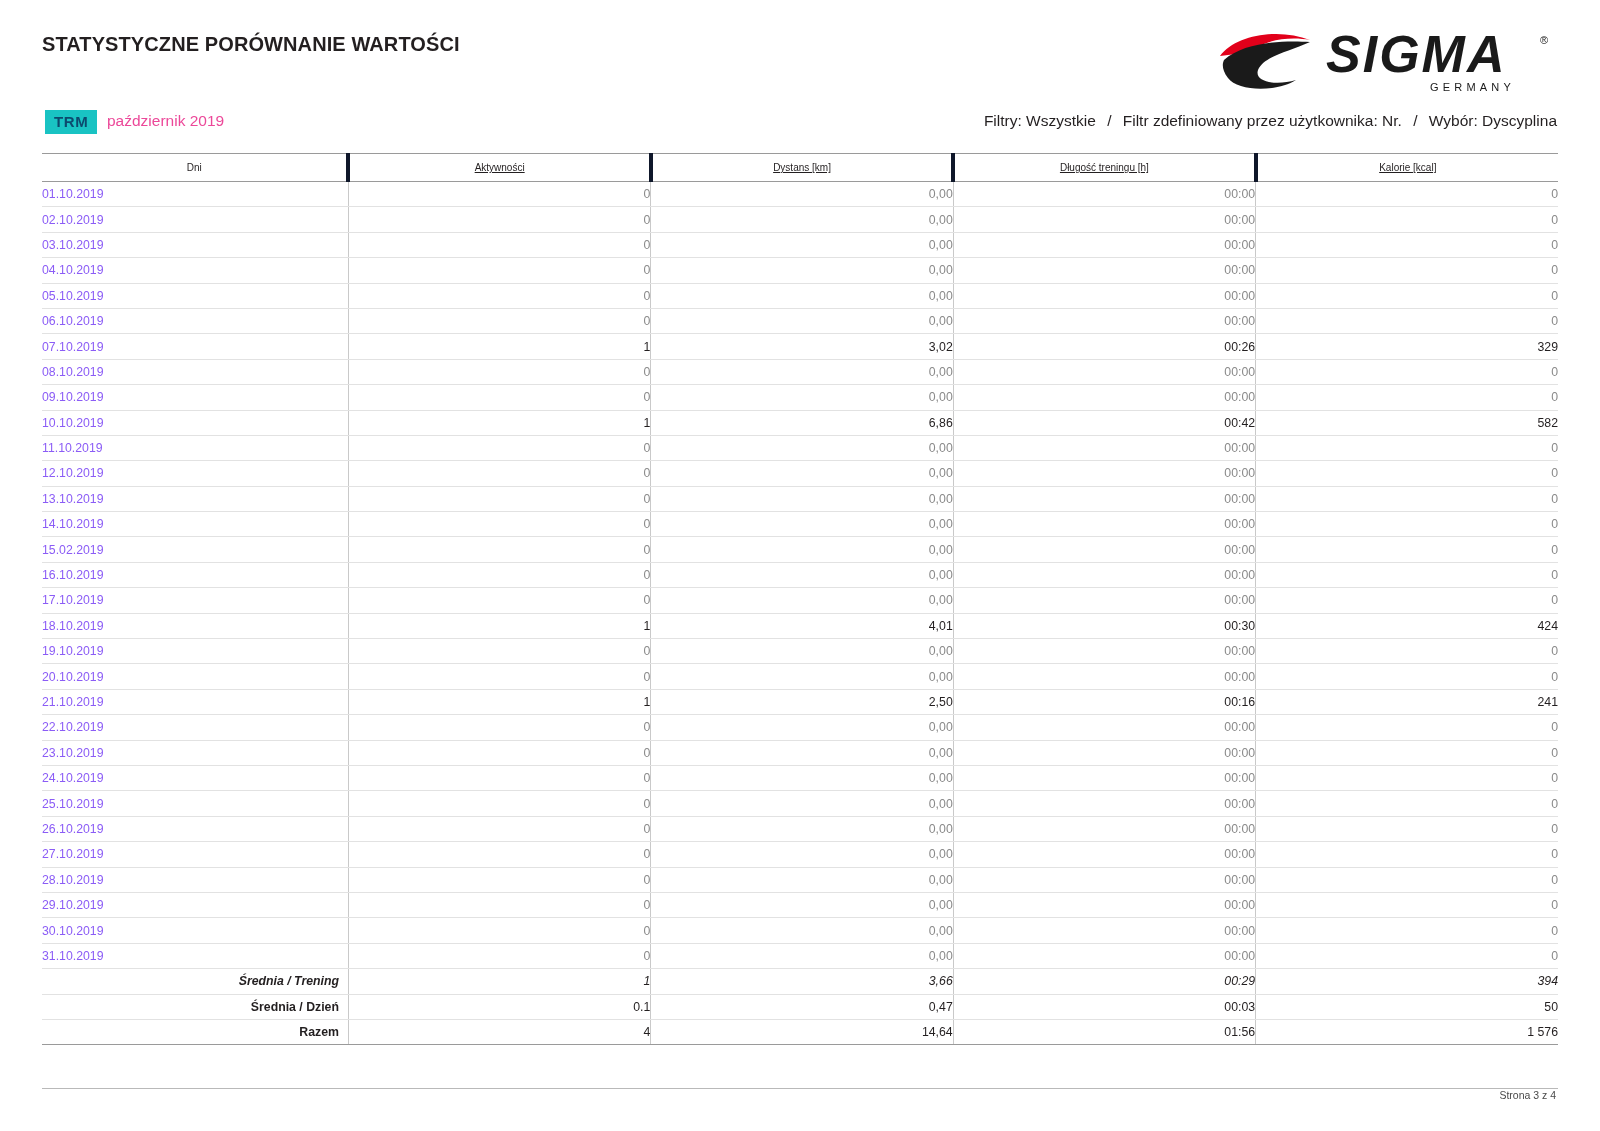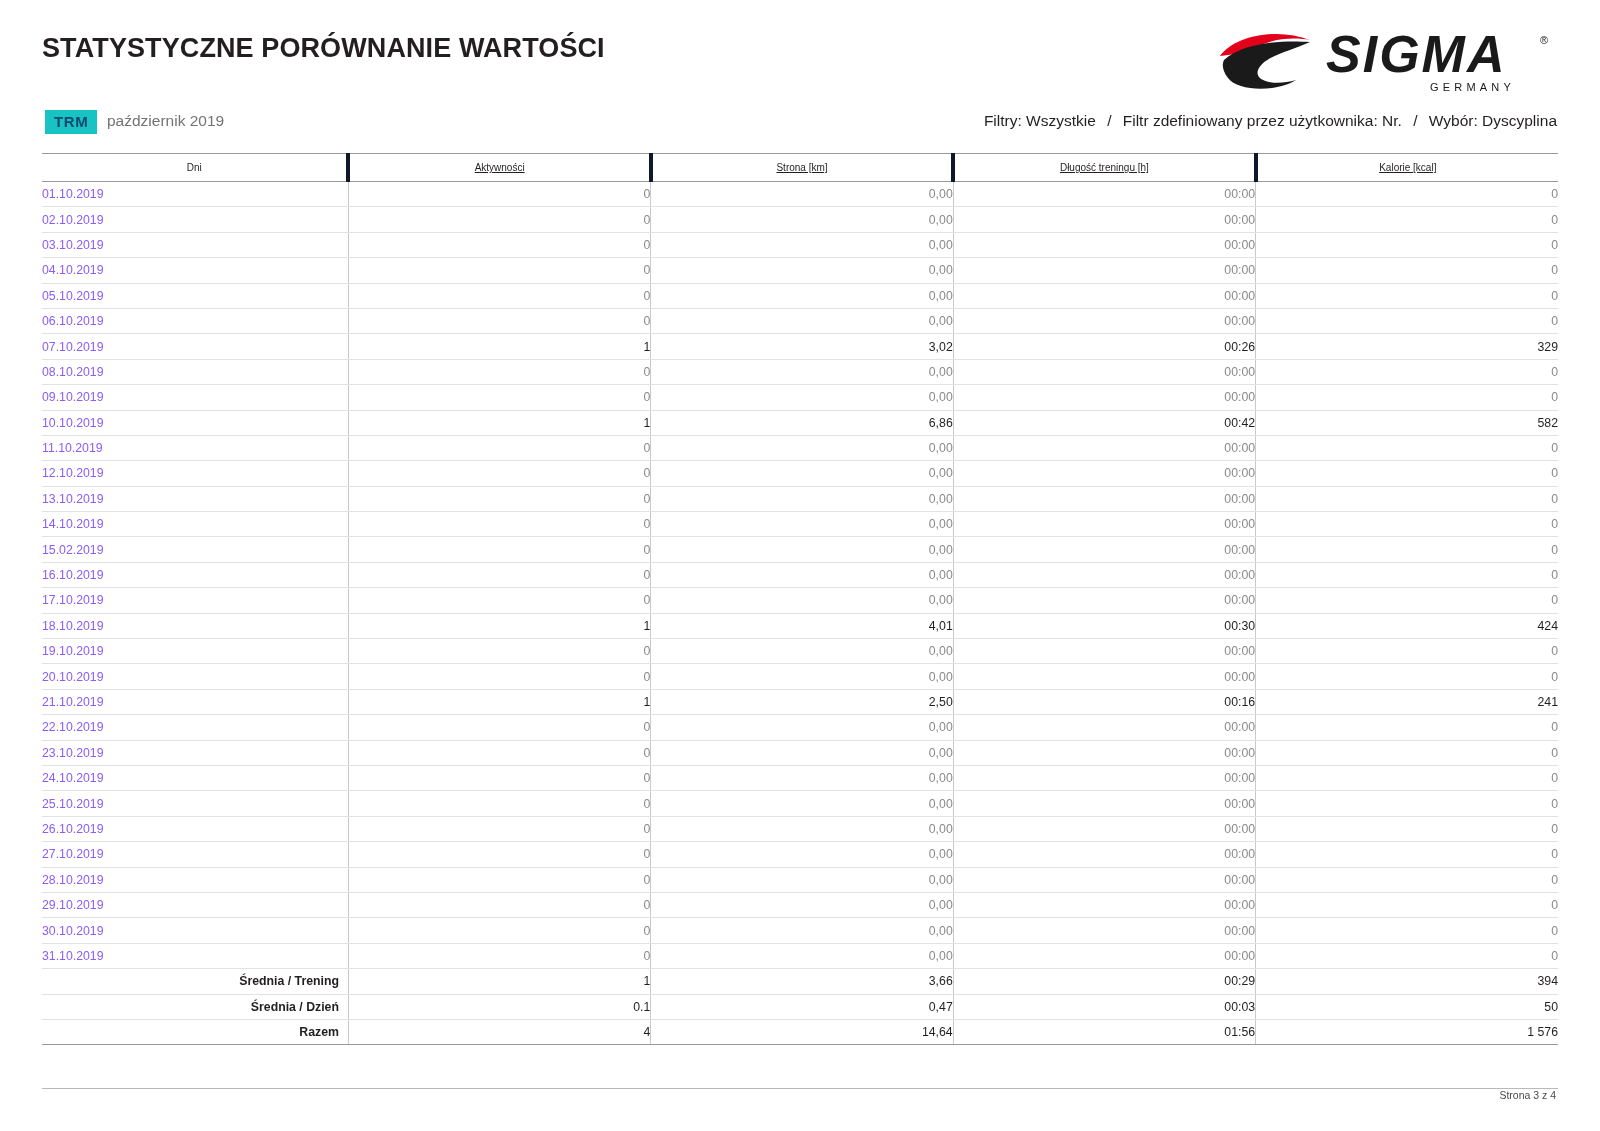--- a/index.html
+++ b/index.html
@@ -24,21 +24,21 @@
   }
   
   .header {
     position: relative;
     height: 108px;
   }
   .doc-title {
     position: absolute;
     left: 0;
     top: 33px;
-    font-size: 27px;
+    font-size: 20px;
     font-weight: bold;
     letter-spacing: 0.1px;
     color: #231f20;
     white-space: nowrap;
   }
   .logo {
     position: absolute;
     right: 0;
     top: 26px;
     width: 340px;
@@ -60,21 +60,21 @@
     font-weight: bold;
     letter-spacing: 0.6px;
     padding: 4px 9px 5px 9px;
     line-height: 1;
   }
   .period {
     position: absolute;
     left: 65px;
     top: 4px;
     font-size: 15.5px;
-    color: #737373;
+    color: #ec4899;
   }
   .filters {
     position: absolute;
     right: 1px;
     top: 4px;
     font-size: 15.5px;
     color: #231f20;
     white-space: nowrap;
   }
   .filters .sep { padding: 0 7px; color: #231f20; }
@@ -123,21 +123,21 @@
   tbody tr.summary td {
     font-size: 12.3px;
     color: #231f20;
   }
   tbody tr.summary td.day {
     text-align: right;
     padding-right: 9px;
     font-weight: bold;
   }
   tbody tr.summary td.val { color: #231f20; }
-  tbody tr.sum-first td { border-top: 1.2px solid #9a9a9a; }
+  tbody tr.sum-first td { border-top: 1.2px solid #9a9a9a; font-style: italic; }
   tbody tr.sum-last td { border-bottom: 1.2px solid #9a9a9a; margin-top: 24px; }
   
   .footer {
     position: absolute;
     left: 42px;
     right: 42px;
     bottom: 30px;
   }
   .footer .rule {
     border-top: 1px solid #b9b9b9;
@@ -189,21 +189,21 @@
       <col style="width:300px">
       <col style="width:296px">
       <col style="width:296px">
       <col style="width:296px">
       <col style="width:296px">
     </colgroup>
     <thead>
       <tr class="head-row">
         <th>Dni</th>
         <th>Aktywności</th>
-        <th>Strona [km]</th>
+        <th>Dystans [km]</th>
         <th>Długość treningu [h]</th>
         <th>Kalorie [kcal]</th>
       </tr>
     </thead>
     <tbody id="table-body">
         <tr>
           <td class="day">01.10.2019</td>
           <td class="val">0</td>
           <td class="val">0,00</td>
           <td class="val">00:00</td>

